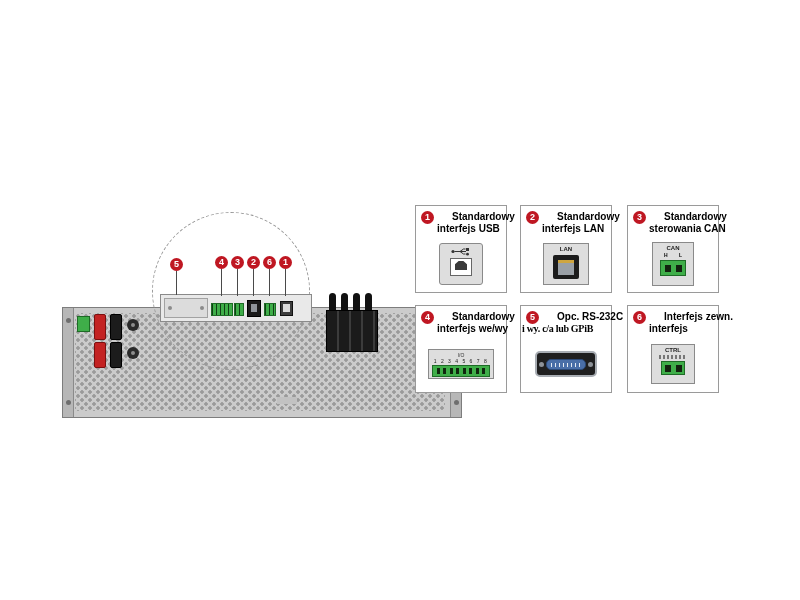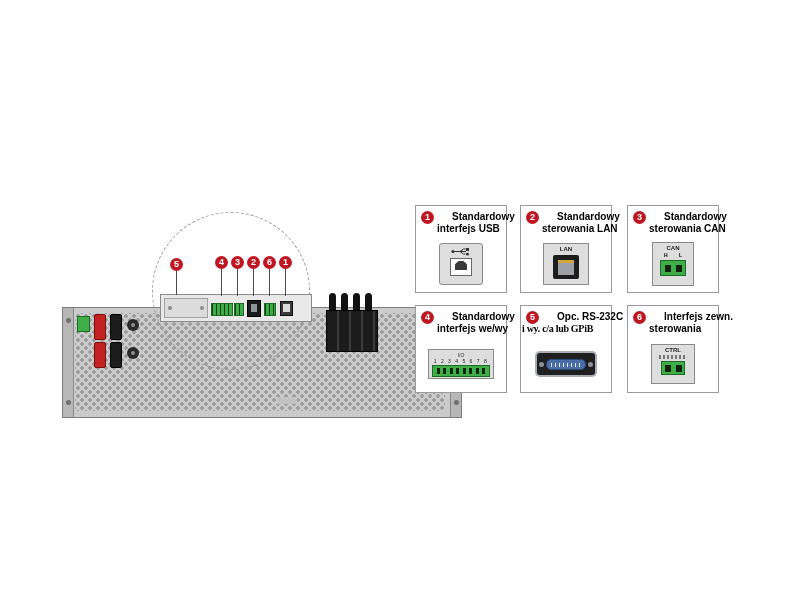--- a/index.html
+++ b/index.html
@@ -177,21 +177,21 @@
         <div class="usb-socket">
           <div class="usb-socket-inner"></div>
         </div>
       </div>
     </div>
   </div>
 
   <div class="info-box" style="left:520px;top:205px;">
     <span class="badge">2</span>
     <div class="t1">Standardowy</div>
-    <div class="t2">sterowania LAN</div>
+    <div class="t2">interfejs LAN</div>
     <div class="conn-area">
       <div class="plate lan-plate">
         <span class="tiny-label">LAN</span>
         <div class="lan-jack">
           <div class="lan-jack-inner"></div>
         </div>
       </div>
     </div>
   </div>
 
@@ -240,21 +240,21 @@
     <div class="conn-area">
       <div class="gpib">
         <div class="gpib-insert"></div>
       </div>
     </div>
   </div>
 
   <div class="info-box" style="left:627px;top:305px;">
     <span class="badge">6</span>
     <div class="t1">Interfejs zewn.</div>
-    <div class="t2">sterowania</div>
+    <div class="t2">interfejs</div>
     <div class="conn-area">
       <div class="plate ctrl-plate">
         <span class="tiny-label">CTRL</span>
         <div class="ctrl-marks"></div>
         <div class="term-block ctrl-block">
           <span class="hole"></span>
             <span class="hole"></span>
         </div>
       </div>
     </div>

